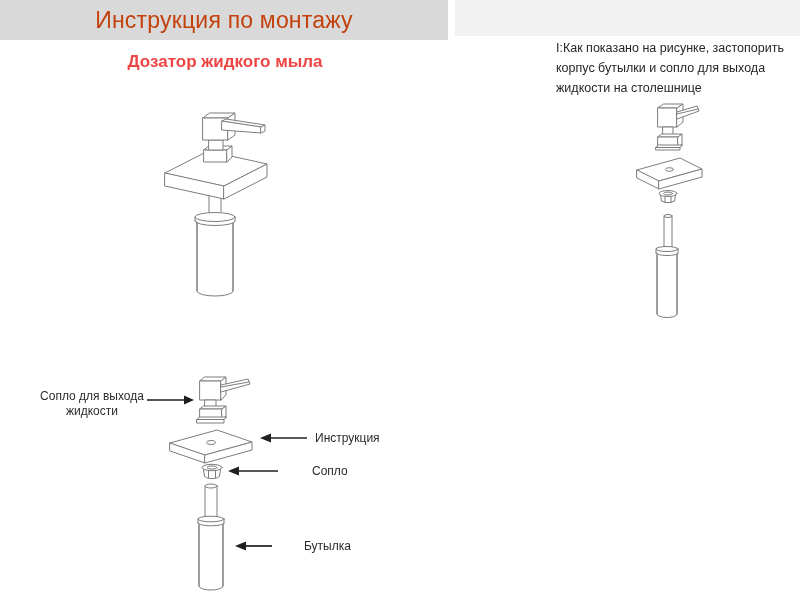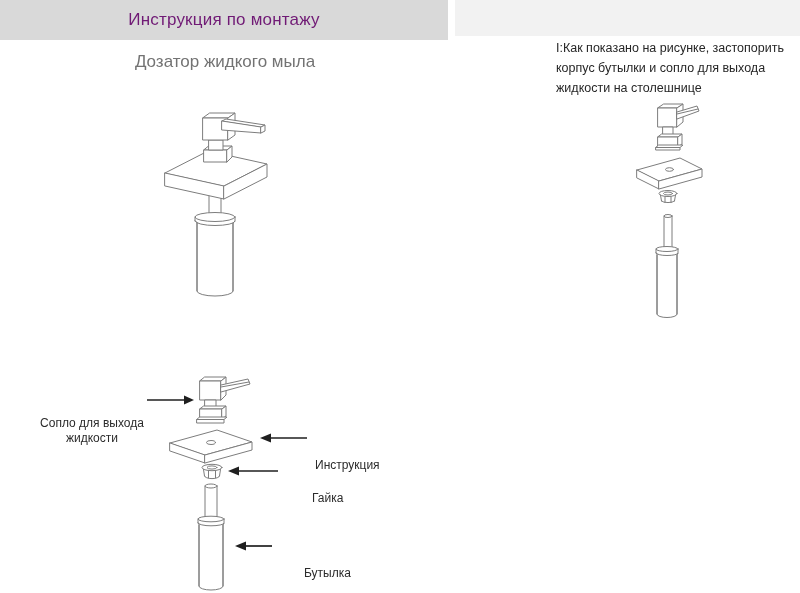--- a/index.html
+++ b/index.html
@@ -9,36 +9,36 @@
     font-family:"Liberation Sans", sans-serif;
     color:#222;
   }
   .abs{position:absolute;}
   
   .title-bar{
     left:0;top:0;width:448px;height:40px;background:#d9d9d9;
     display:flex;align-items:center;justify-content:center;
   }
   .title-bar span{
-    font-size:17px;color:#701a75;letter-spacing:.2px;
+    font-size:23px;color:#c2410c;letter-spacing:.2px;
   }
   .right-bar{
     left:455px;top:0;width:345px;height:36px;background:#f2f2f2;
   }
   .subtitle{
     left:105px;top:52px;width:240px;text-align:center;
-    font-size:17px;color:#737373;
+    font-size:17px;color:#ef4444;font-weight:bold;
   }
   .step-text{
     left:556px;top:38px;width:240px;
     font-size:12.5px;line-height:20px;color:#262626;
   }
   
   .part-label{
-    font-size:12px;line-height:15px;color:#2b2b2b;margin-top:27px;
+    font-size:12px;line-height:15px;color:#2b2b2b;
   }
   .lbl-nozzle{left:40px;top:389px;width:104px;text-align:center;}
   .lbl-countertop{left:315px;top:431px;}
   .lbl-nut{left:312px;top:464px;}
   .lbl-bottle{left:304px;top:539px;}
   svg{display:block;}
   .draw path,.draw line,.draw rect,.draw ellipse,.draw polygon{
     stroke:#7d7d7d;stroke-width:1;fill:none;
     stroke-linejoin:round;stroke-linecap:round;
   }
@@ -183,21 +183,21 @@
     <line x1="38" y1="144" x2="38" y2="148"></line>
     <line x1="64" y1="144" x2="64" y2="148"></line>
     <path class="f" d="M38,148 A13,2.8 0 0 0 64,148 L63,150 L63,211 A12,4 0 0 1 39,211 L39,150 Z"></path>
     <line x1="39" y1="150" x2="39" y2="211"></line>
     <line x1="63" y1="150" x2="63" y2="211"></line>
   </g>
 </svg>
 
 <div class="abs part-label lbl-nozzle">Сопло для выхода жидкости</div>
 <div class="abs part-label lbl-countertop">Инструкция</div>
-<div class="abs part-label lbl-nut">Гайка</div>
+<div class="abs part-label lbl-nut">Сопло</div>
 <div class="abs part-label lbl-bottle">Бутылка</div>
 
 <svg class="abs overlay" width="800" height="593" viewBox="0 0 800 593">
   <g>
     <line x1="147" y1="400" x2="185" y2="400"></line>
     <polygon points="194,400 184,395.5 184,404.5"></polygon>
   </g>
   <g>
     <line x1="307" y1="438" x2="270" y2="438"></line>
     <polygon points="260,438 271,433.5 271,442.5"></polygon>

